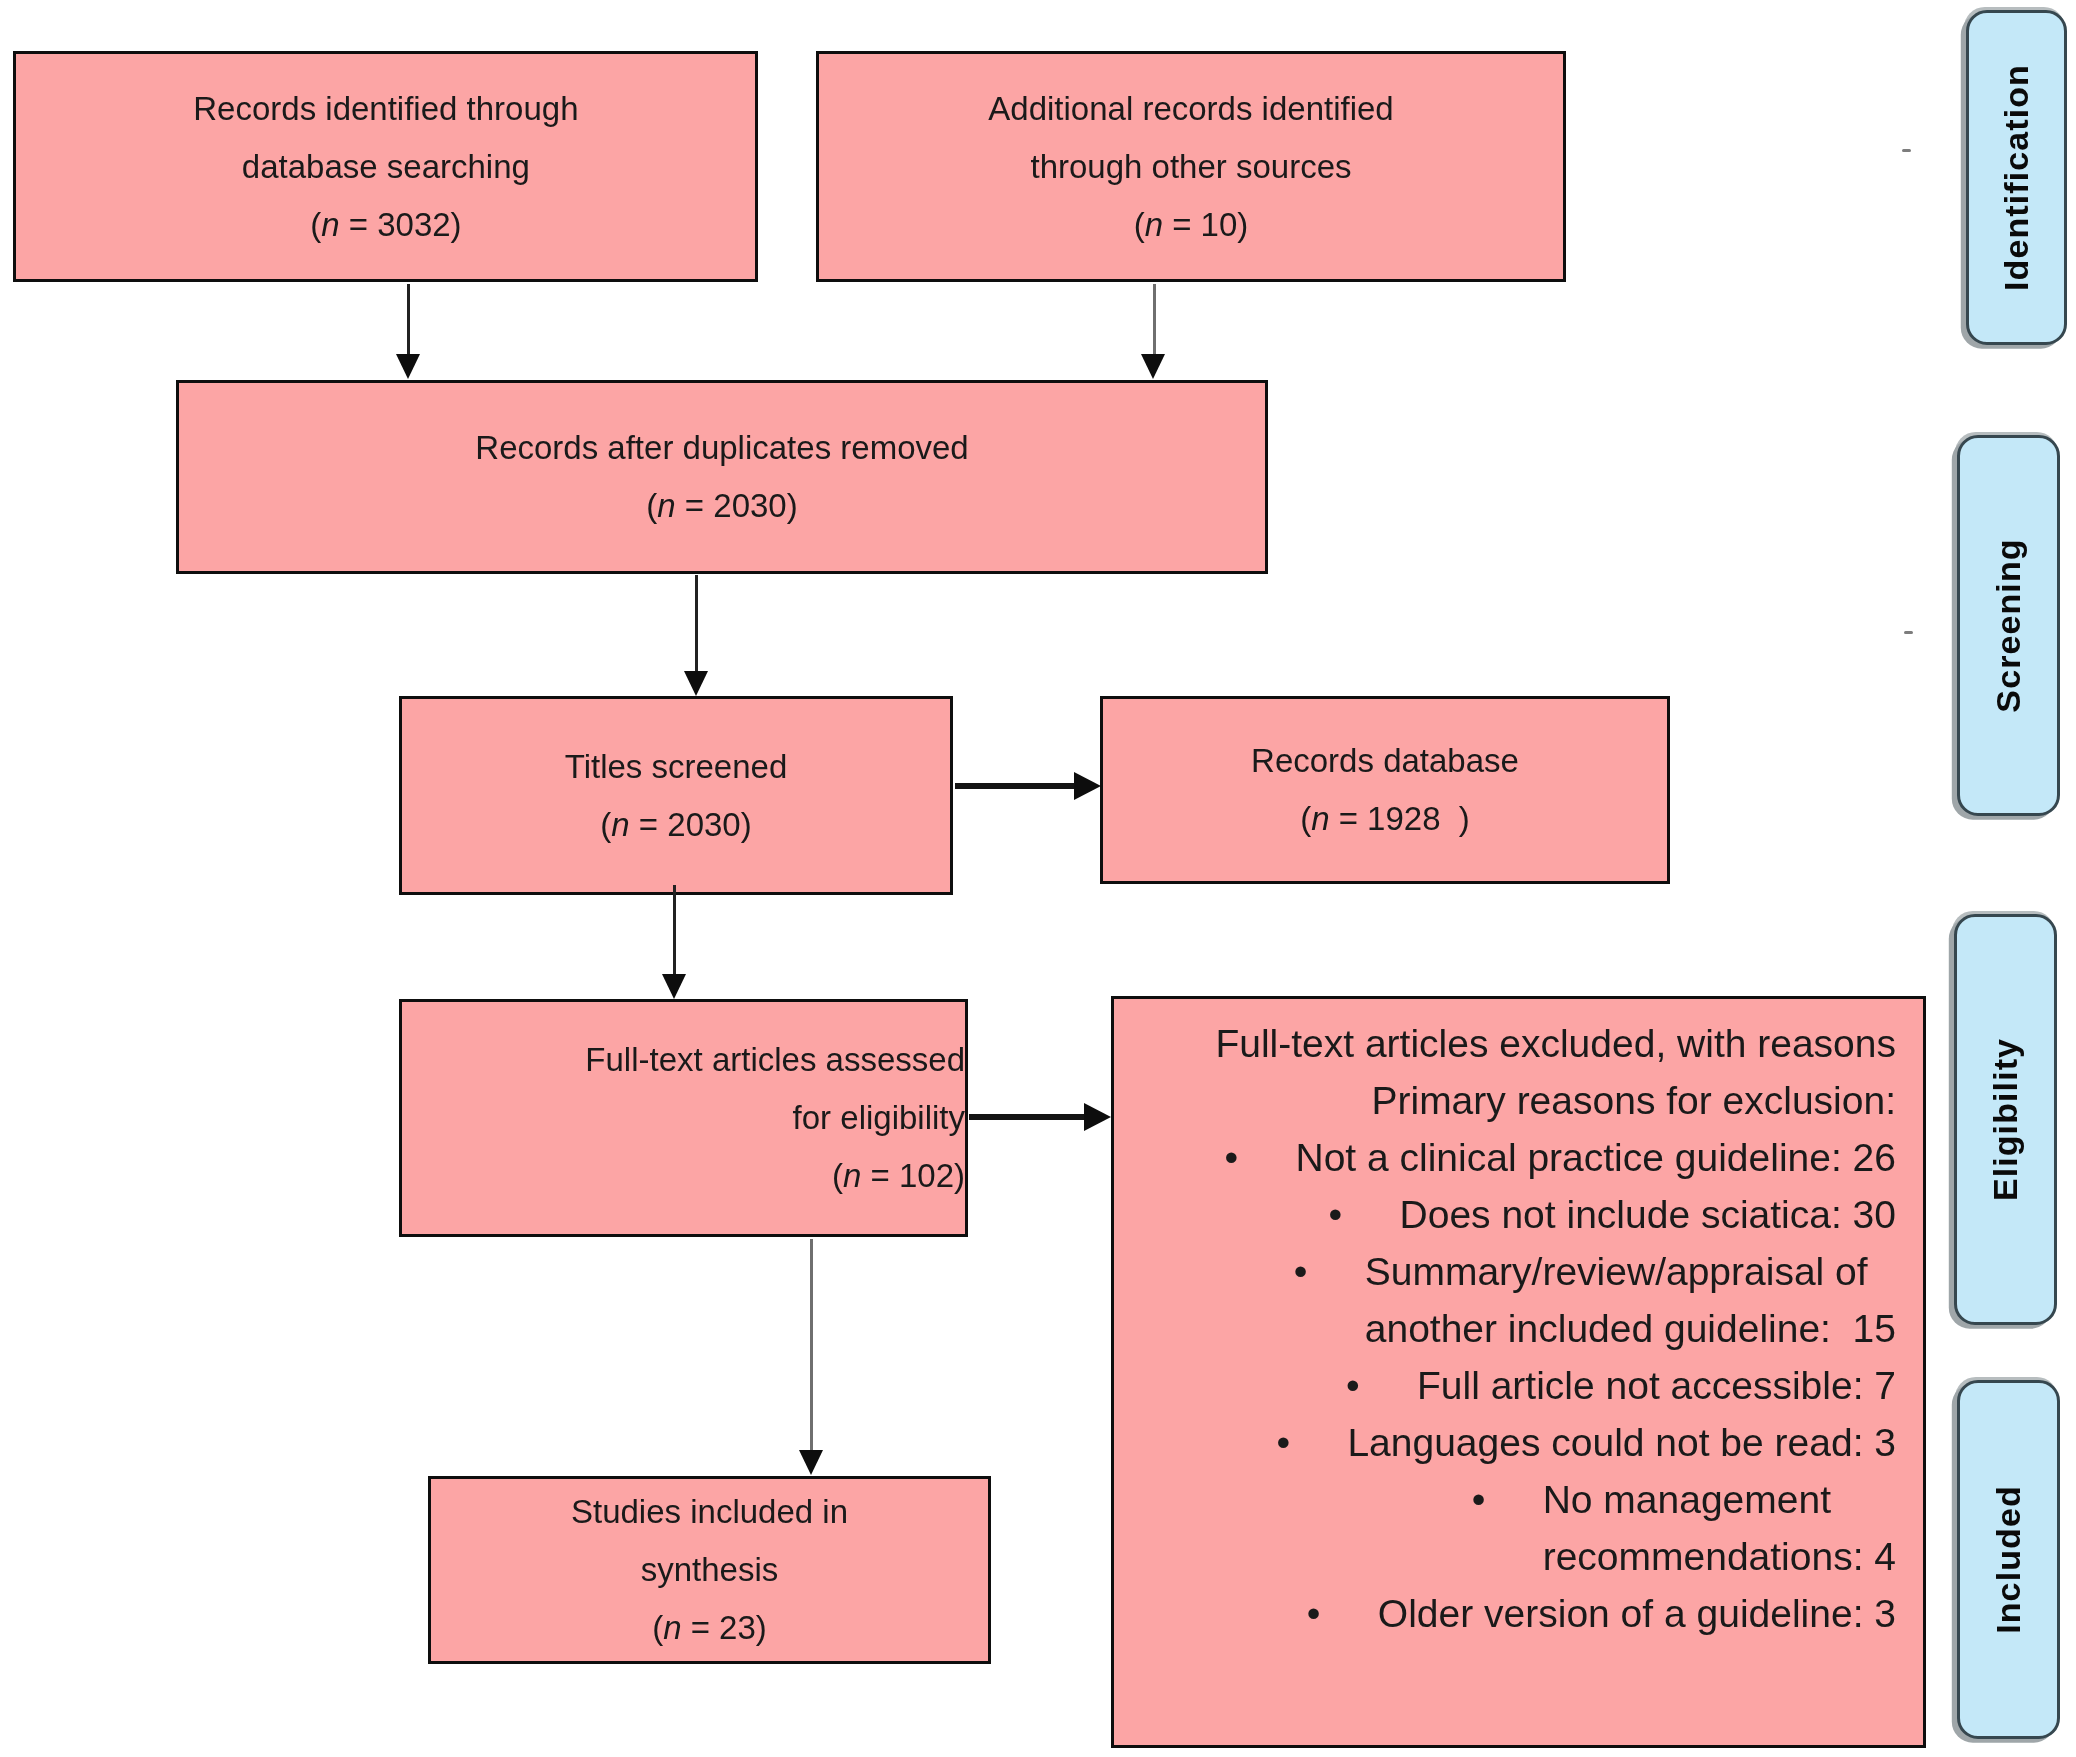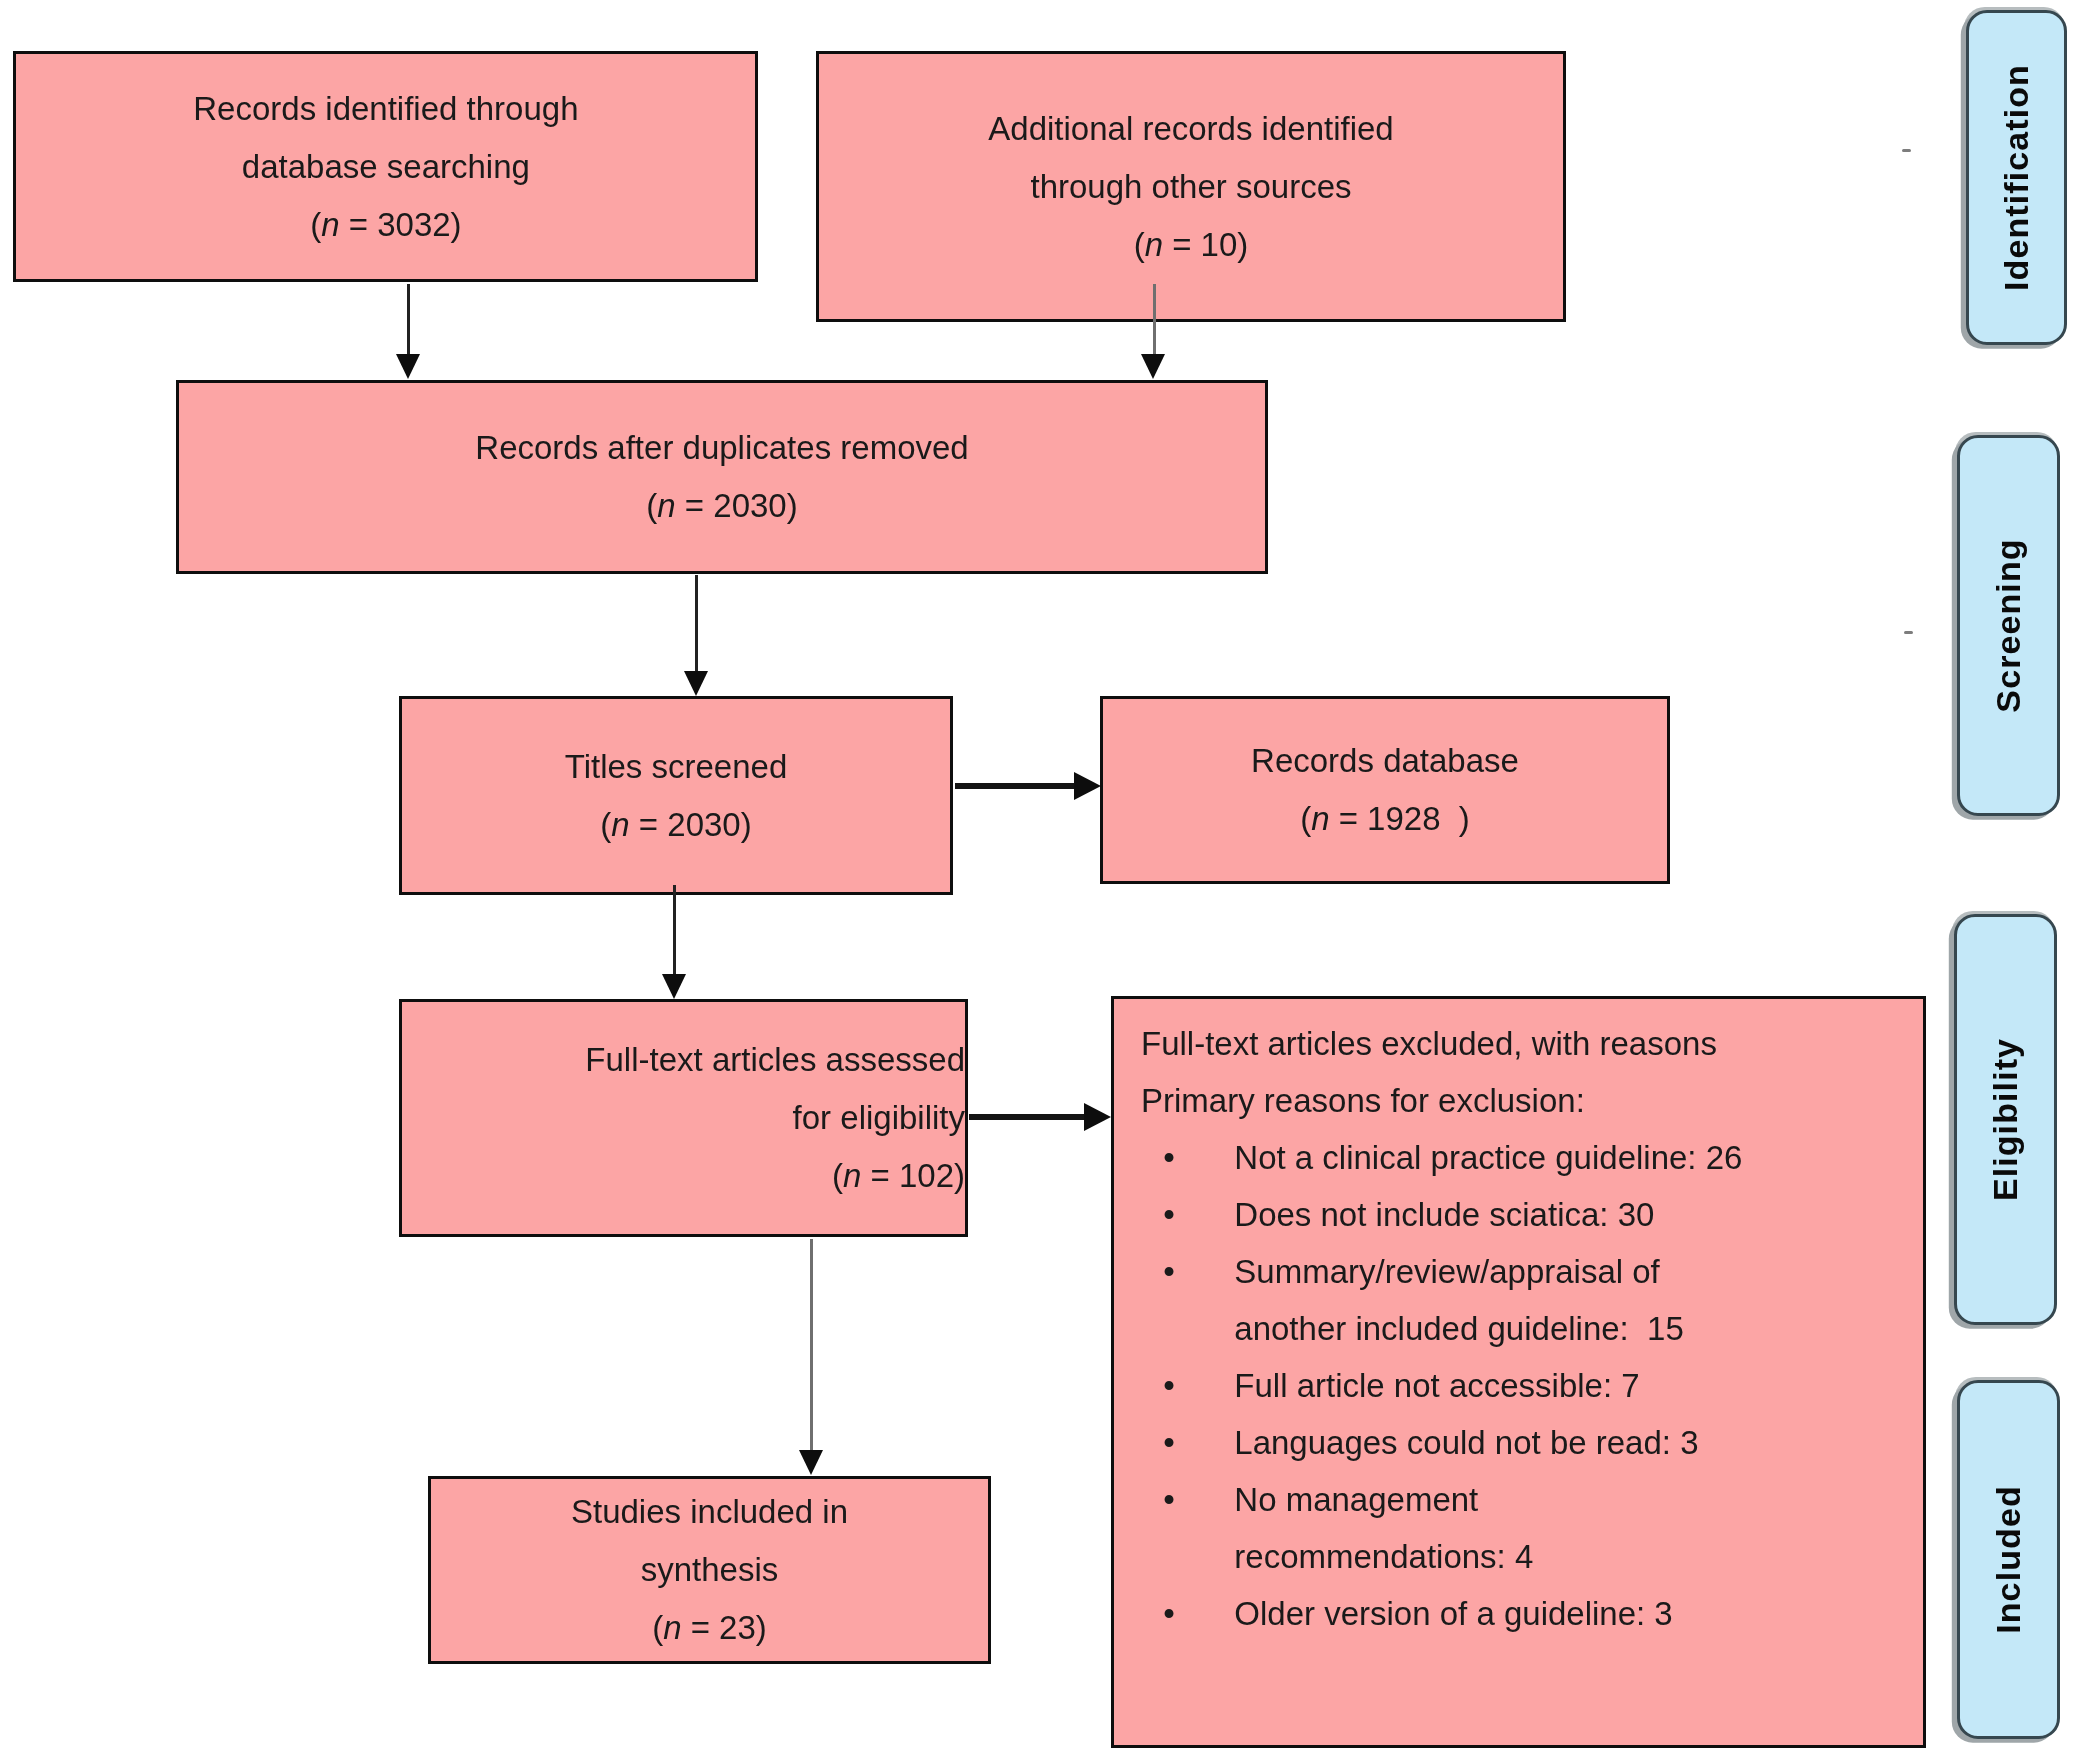--- a/index.html
+++ b/index.html
@@ -20,24 +20,24 @@
     display:flex;flex-direction:column;
     justify-content:center;align-items:center;
     text-align:center;
     font-size:33px;line-height:58px;
     color:#1a1a1a;
   }
   .fbox .ln{white-space:nowrap;}
   .it{font-style:italic;}
   
   .fbox.reasons{
-    justify-content:flex-start;align-items:flex-start;
+    justify-content:flex-start;align-items:flex-end;
     text-align:left;
     padding:16.4px 27px 0 27px;
-    font-size:33px;line-height:57px;
+    font-size:39px;line-height:57px;
   }
   .reasons .cline{text-align:center;white-space:nowrap;}
   .reason{display:flex;align-items:flex-start;}
   .reason .dot{flex:0 0 71px;padding-left:22.3px;}
   .reason .txt{flex:1;}
   
   .stage{
     position:absolute;
     box-sizing:border-box;
     background:#c4e8f8;
@@ -67,21 +67,21 @@
   .head-right{
     position:absolute;width:0;height:0;
     border-top:14px solid transparent;
     border-bottom:14px solid transparent;
     border-left:27px solid #0d0d0d;
   }
   .mark{position:absolute;background:#7d7d7d;border-radius:1.5px;}
 
   
   #box1{left:13.4px;top:51px;width:745px;height:231px;}
-  #box2{left:816px;top:51px;width:750px;height:271px;}
+  #box2{left:816px;top:51px;width:750px;height:231px;}
   #box3{left:176px;top:380px;width:1092px;height:194px;}
   #box4{left:399px;top:696px;width:554px;height:199px;}
   #box5{left:1100px;top:696px;width:570px;height:188px;}
   #box6{left:399px;top:999px;width:569px;height:238px;align-items:flex-end;}
   #box7{left:1111px;top:996px;width:815px;height:752px;}
   #box8{left:428px;top:1476px;width:563px;height:188px;}
 
   #stage1{left:1966px;top:10.4px;width:101px;height:335px;}
   #stage2{left:1957px;top:435px;width:103px;height:381px;}
   #stage3{left:1954px;top:914px;width:103px;height:411px;}

